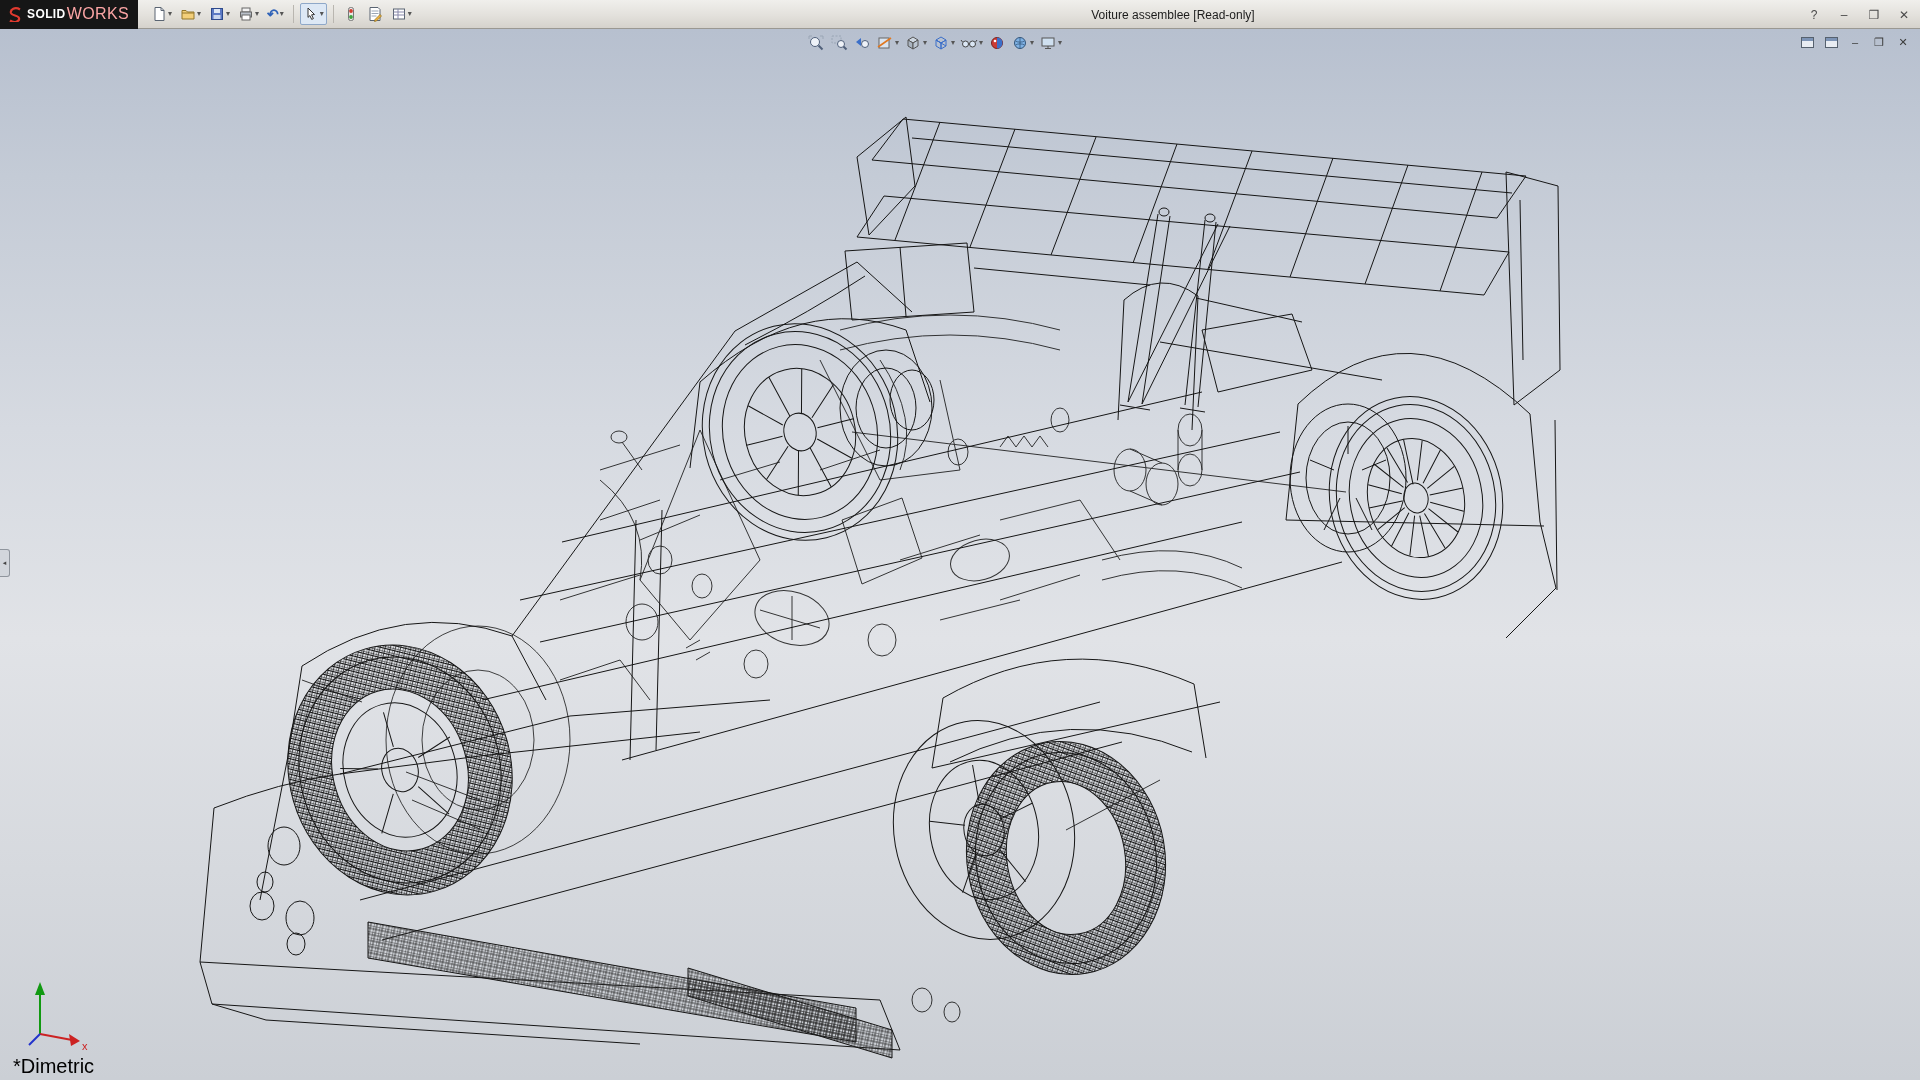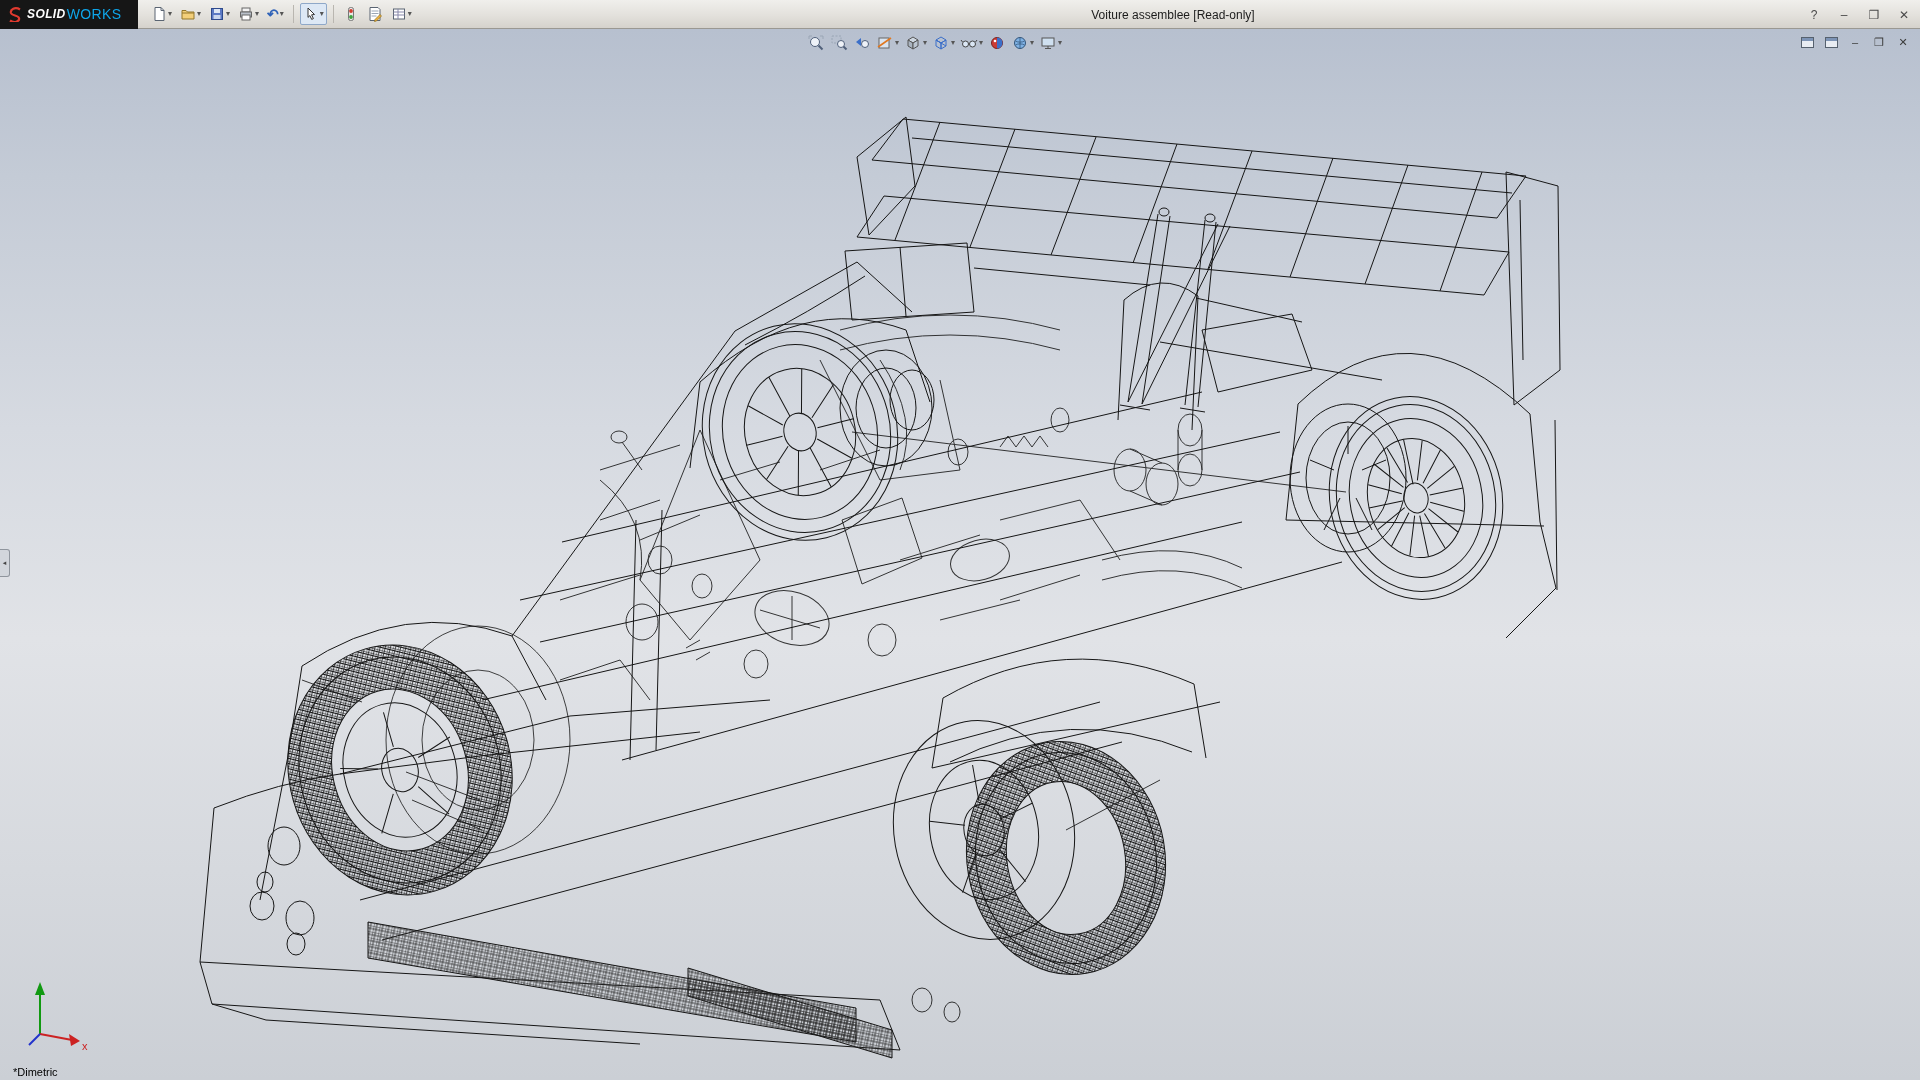--- a/index.html
+++ b/index.html
@@ -9,22 +9,22 @@
   
   .titlebar {
     position:absolute; top:0; left:0; width:1920px; height:29px;
     background:linear-gradient(180deg,#f0efec 0%,#e3e1dc 55%,#d5d2cc 100%);
     border-bottom:1px solid #9a9892; display:flex; align-items:center; z-index:30;
   }
   .brand {
     height:29px; width:138px; background:#161616; display:flex; align-items:center;
     padding-left:7px; gap:4px; flex:0 0 auto;
   }
-  .brand .bold { color:#fff; font-weight:bold; font-size:12px; letter-spacing:.4px;font-style:italic; }
-  .brand .light { color:#0ea5e9; font-size:14px; letter-spacing:.4px; margin-left:-3px; }
+  .brand .bold { color:#fff; font-weight:bold; font-size:12px; letter-spacing:.4px; }
+  .brand .light { color:#fca5a5; font-size:16px; letter-spacing:.4px; margin-left:-3px; }
   .tb-buttons { display:flex; align-items:center; margin-left:10px; gap:2px; }
   .tb-btn {
     display:flex; align-items:center; height:22px; padding:1px 2px; border:1px solid transparent;
     border-radius:2px; cursor:default;
   }
   .tb-btn.pressed { border-color:#8fa8c8; background:#dde8f5; }
   .tb-btn svg { display:block; }
   .caret { font-size:8px; color:#555; margin-left:1px; line-height:1; }
   .tb-sep { width:1px; height:18px; background:#b9b6b0; margin:0 4px; }
   .glyph-icon { font-size:14px; font-weight:bold; color:#2f62b8; line-height:1; }
@@ -54,21 +54,21 @@
   .pane-ico { width:13px; height:11px; border:1px solid #56616e; background:#e8ecf2; position:relative; }
   .pane-ico::before { content:""; position:absolute; left:0; top:0; right:0; height:3px; background:#7c93b5; }
 
   
   .left-tab {
     position:absolute; left:0; top:520px; width:10px; height:28px;
     background:#d2d6dc; border:1px solid #8f959d; border-left:none; border-radius:0 3px 3px 0;
     display:flex; align-items:center; justify-content:center; font-size:7px; color:#444; cursor:pointer; z-index:10;
   }
 
-  .view-label { position:absolute; left:13px; bottom:2px; font-size:11px; color:#000; z-index:10; }
+  .view-label { position:absolute; left:13px; bottom:2px; font-size:20px; color:#000; z-index:10; }
 </style>
 </head>
 <body>
 
 <div id="app">
 
   <div class="titlebar">
     <div class="brand">
       <svg width="16" height="16" viewBox="0 0 16 16">
         <path d="M13 3.5c-5-3-10 0-9 3.5 1 3 7 2 8 5 1 3.5-5 5.5-9 2.5" stroke="#e03a2f" stroke-width="2.2" fill="none"></path>

